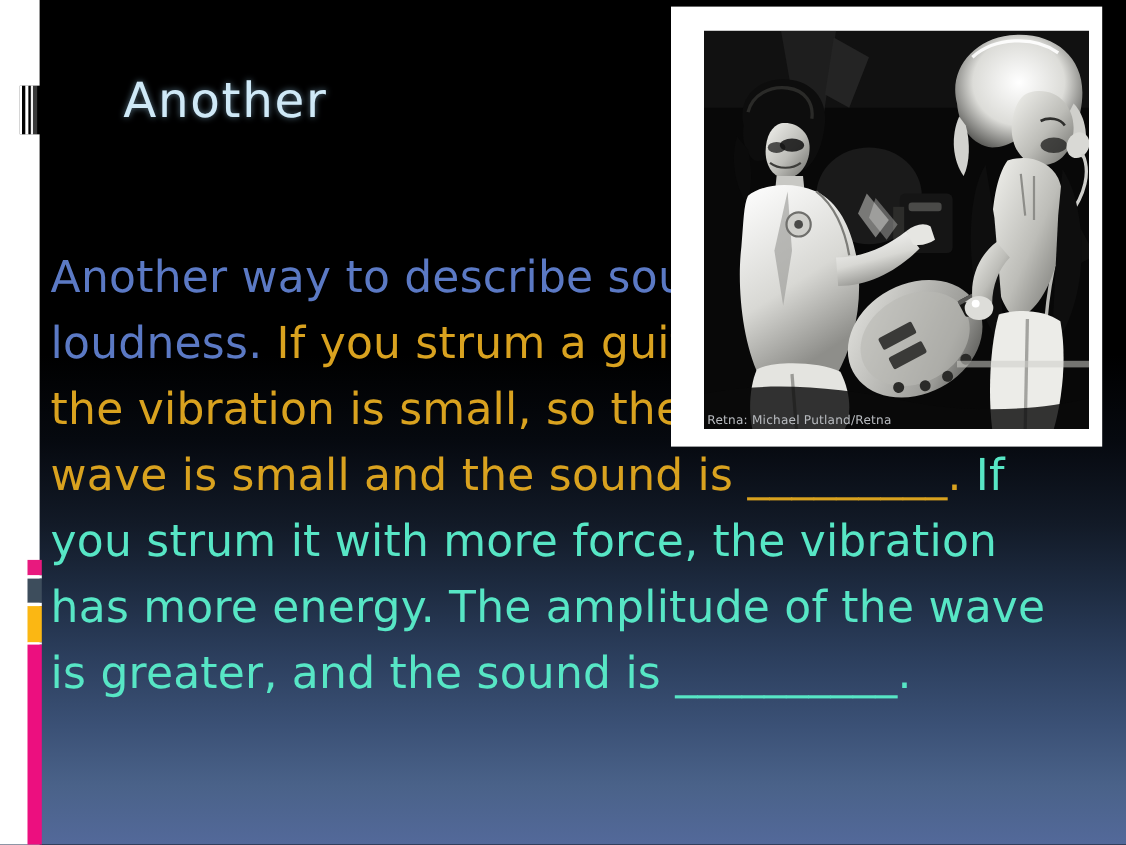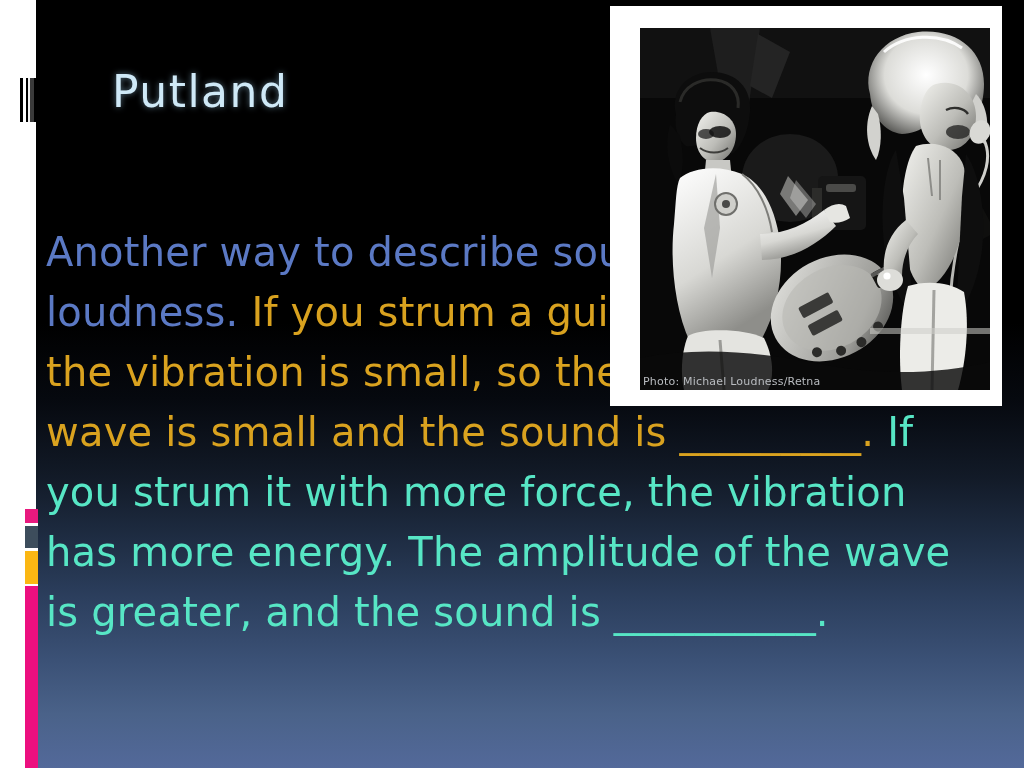--- a/index.html
+++ b/index.html
@@ -152,21 +152,21 @@
   <div class="colorbar">
     <span class="seg seg-pink-top"></span>
     <span class="seg seg-gap1"></span>
     <span class="seg seg-slate"></span>
     <span class="seg seg-gap2"></span>
     <span class="seg seg-gold"></span>
     <span class="seg seg-gap3"></span>
     <span class="seg seg-pink-long"></span>
   </div>
 
-  <div class="title">Putland</div>
+  <div class="title">Another</div>
 
   <div class="body-text">
     <span class="c-blue">Another way to describe sound is by its loudness. </span><span class="c-gold">If you strum a guitar string gently, the vibration is small, so the amplitude of the wave is small and the sound is </span><span class="c-gold blank">_________</span><span class="c-gold">. </span><span class="c-teal">If you strum it with more force, the vibration has more energy. The amplitude of the wave is greater, and the sound is </span><span class="c-teal blank">__________</span><span class="c-teal">.</span>
   </div>
 
   <div class="photo-frame">
     <div class="photo">
       <svg width="350" height="362" viewBox="0 0 350 362">
         <defs>
           <linearGradient id="skin" x1="0" y1="0" x2="1" y2="1">
@@ -277,16 +277,16 @@
         <ellipse cx="250" cy="252" rx="13" ry="11" fill="#ddddd9"></ellipse>
         <circle cx="247" cy="248" r="3.6" fill="#ffffff"></circle>
 
         <path d="M268 258 C286 252 310 254 324 264 C330 296 326 334 318 362 L262 362 C258 330 260 286 268 258 Z" fill="#ececE8"></path>
         <path d="M294 262 L292 362" stroke="#a3a39f" stroke-width="3" fill="none"></path>
 
         <path d="M0 330 C60 318 120 324 180 336 C240 348 300 346 350 334 L350 362 L0 362 Z" fill="#0a0a0a" opacity=".82"></path>
         <rect x="230" y="300" width="120" height="6" fill="#cdcdc9" opacity=".55"></rect>
       </svg>
     </div>
-    <div class="photo-credit">Photo: Michael Loudness/Retna</div>
+    <div class="photo-credit">Retna: Michael Putland/Retna</div>
   </div>
 
 </div>
 
 </body></html>

